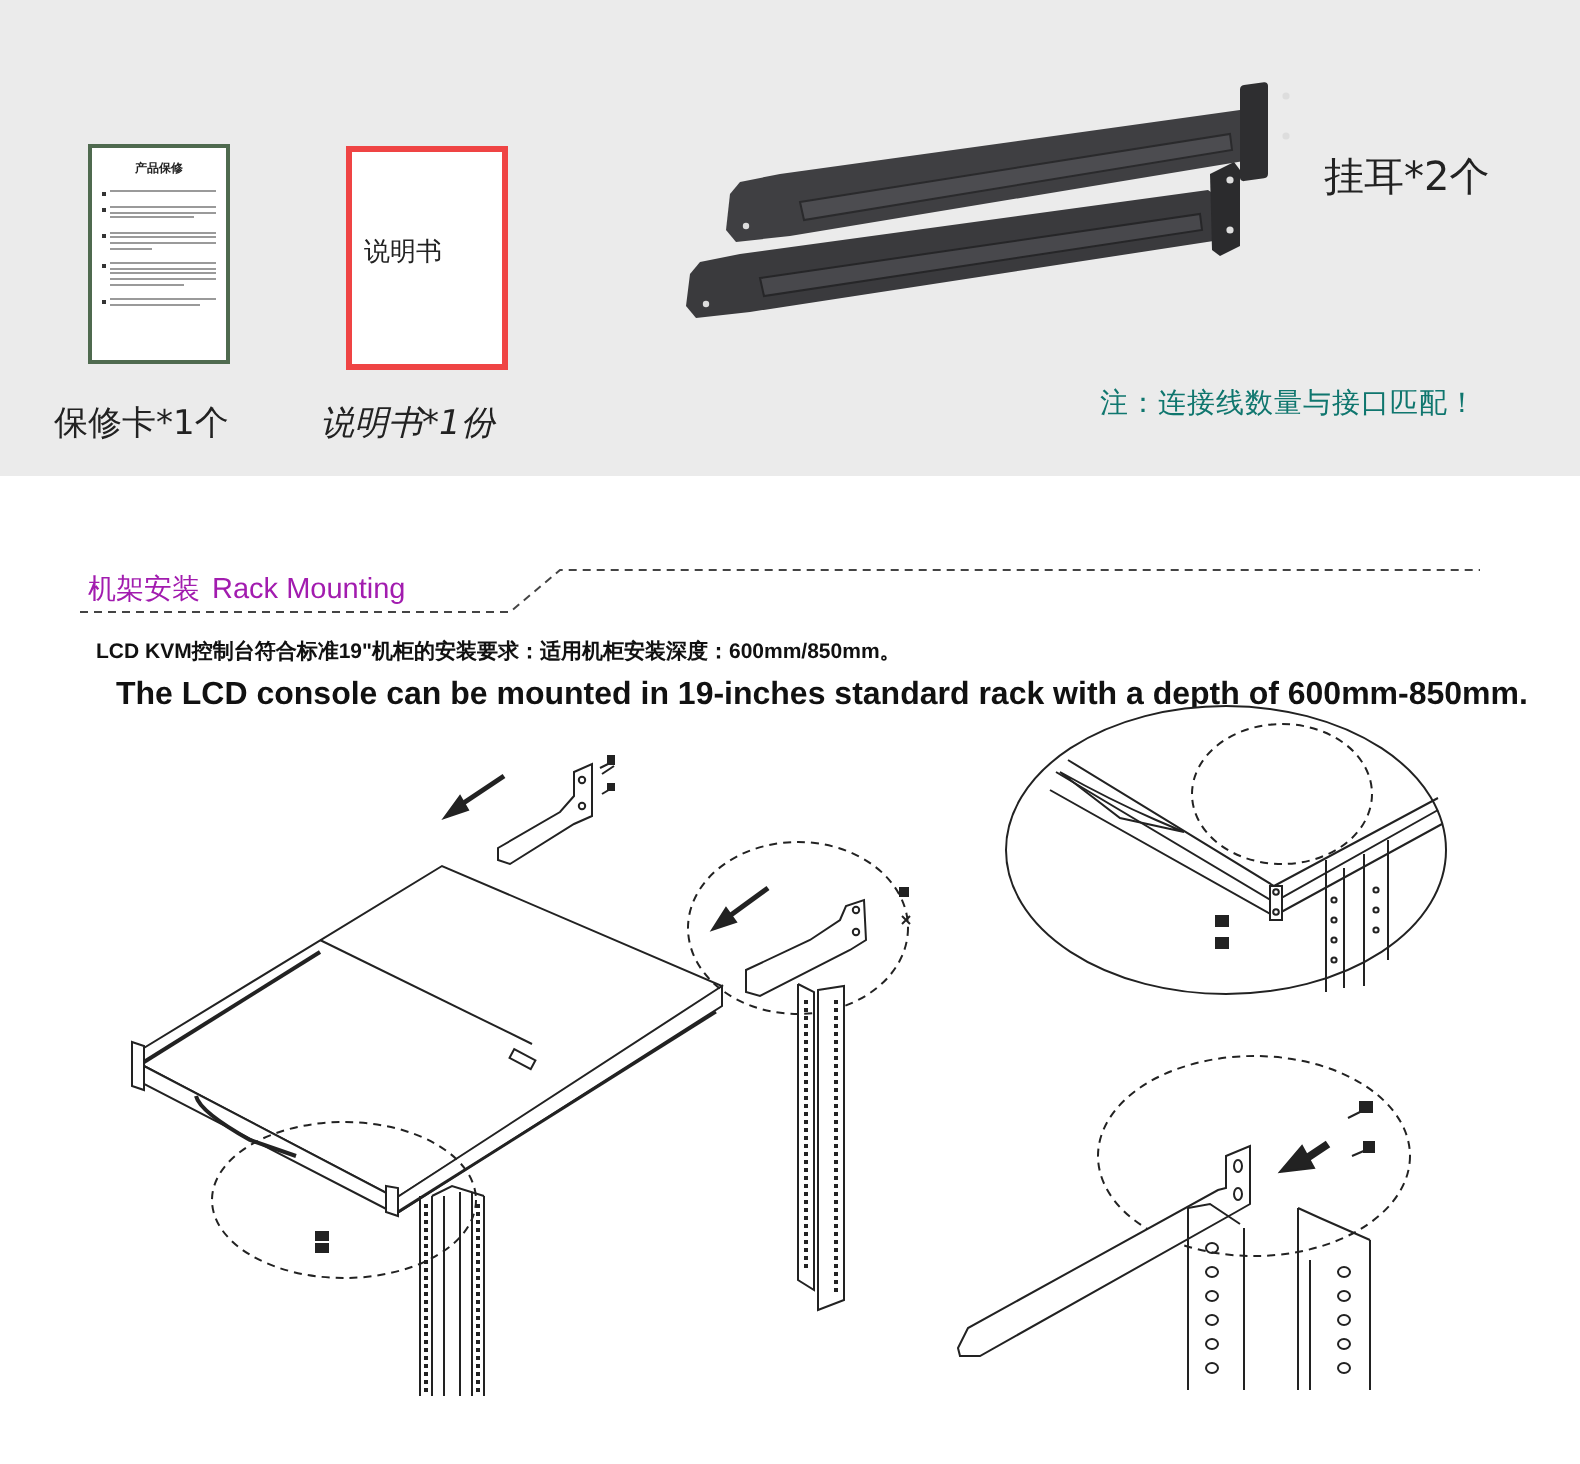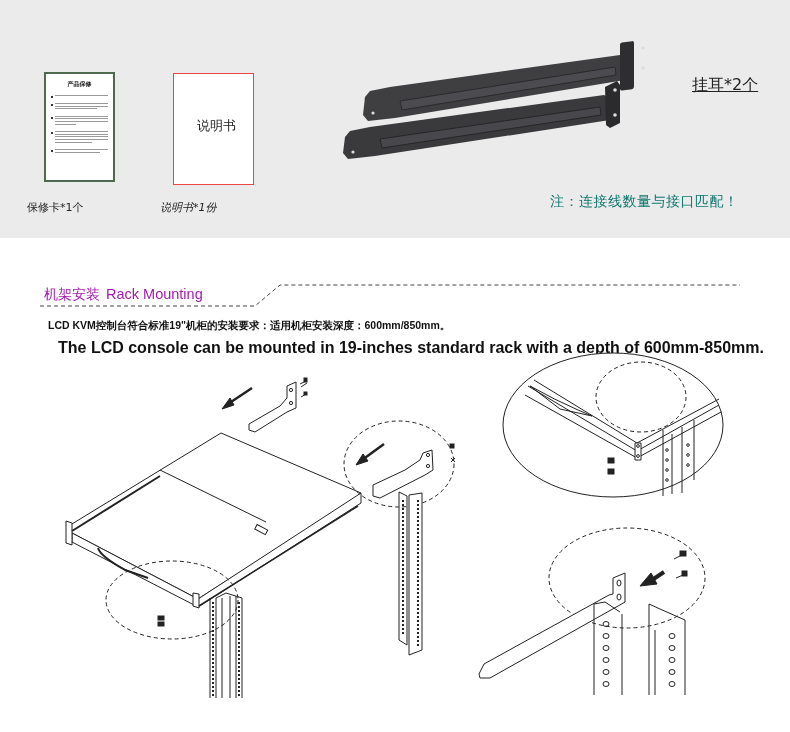--- a/index.html
+++ b/index.html
@@ -23,30 +23,30 @@
       text-align: center; margin-top: 2px; margin-bottom: 5px; color: #222;
     }
     .wc-para {
       display: flex; gap: 2px; margin-bottom: 4px;
     }
     .wc-bullet { width: 2px; height: 2px; background: #333; margin-top: 2px; flex: none; }
     .wc-lines { flex: 1; }
     .wc-line { height: 1px; background: #9a9a9a; margin: 1px 0 1.6px 0; }
     .manual {
       position: absolute; left: 173px; top: 73px; width: 81px; height: 112px;
-      background: #fff; border: 1px solid #ef4444; box-sizing: border-box;
-      display: flex; align-items: center; justify-content: center;
+      background: #fff; border: 3px solid #ef4444; box-sizing: border-box;
+      display: flex; align-items: center; 
     }
     .manual span { font-size: 13px; color: #222; margin-top: -6px; margin-left: 6px; }
     .caption {
-      position: absolute; font-size: 11px; color: #222; white-space: nowrap;
+      position: absolute; font-size: 17px; color: #222; white-space: nowrap;
     }
     .cap-warranty { left: 27px; top: 200px; }
     .cap-manual { left: 160px; top: 200px; font-style: italic; }
-    .cap-ears { left: 692px; top: 75px; font-size: 16px; text-decoration: underline; }
+    .cap-ears { left: 662px; top: 75px; font-size: 20px; }
     .note {
       position: absolute; left: 550px; top: 193px; font-size: 14px; color: #0f766e;
       white-space: nowrap; letter-spacing: 0.5px;
     }
     .brackets { position: absolute; left: 320px; top: 35px; }
 
     .section-title {
       position: absolute; left: 44px; top: 286px; font-size: 14px; color: #a21caf;
       white-space: nowrap;
     }

